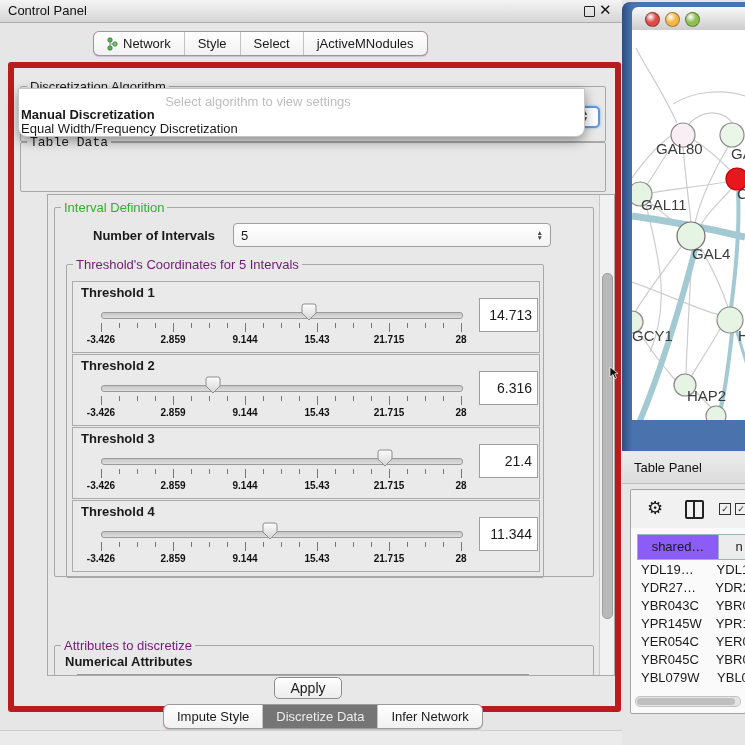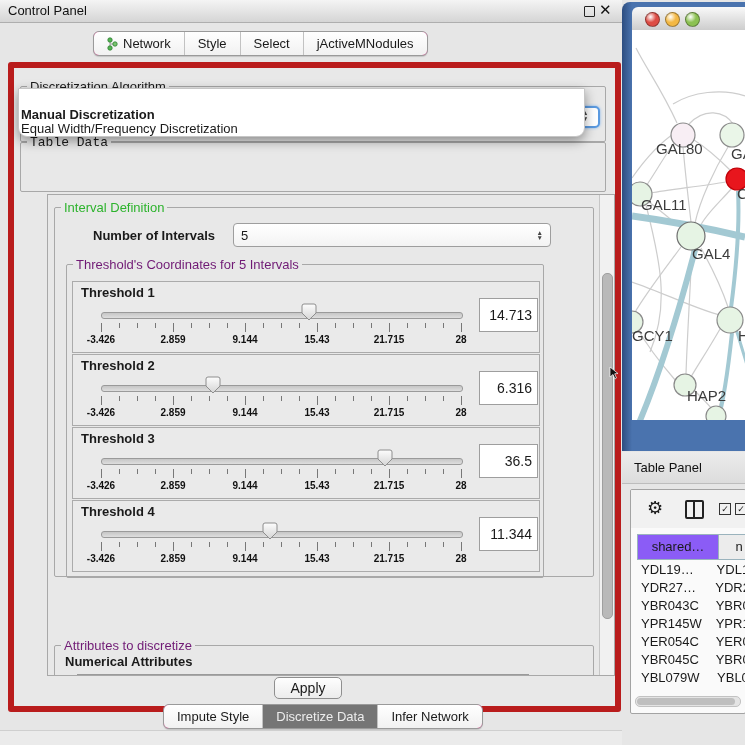--- a/index.html
+++ b/index.html
@@ -129,20 +129,21 @@
 
   <div class="abs fieldset" style="left:6px;top:18px;width:584px;height:54px;">
     <span class="legend">Discretization Algorithm</span>
   </div>
 
   <div class="abs focus-sliver" style="left:556px;top:38px;width:26px;height:18px;">
     <span class="stepper" style="margin:2px 0 0 10px;">▲<br>▼</span>
   </div>
 
   <div class="abs popup" style="left:4px;top:20px;width:565px;height:47px;">
+    <div class="prompt">Select algorithm to view settings</div>
     <div class="item sel" style="top:18px;">Manual Discretization</div>
     <div class="item" style="top:32px;">Equal Width/Frequency Discretization</div>
   </div>
 
   <div class="abs fieldset" style="left:6px;top:74px;width:584px;height:48px;font-family:Liberation Mono, monospace;">
     <span class="legend">Table Data</span>
   </div>
 
   <div class="abs scrollpane" style="left:33px;top:126px;">
 
@@ -254,21 +255,21 @@
               <span class="tick" style="left: 388px; top: 41px; height: 9px;"></span>
               <span class="ticklab" style="left: 3px;">-3.426</span>
               <span class="ticklab" style="left: 75px;">2.859</span>
               <span class="ticklab" style="left: 147px;">9.144</span>
               <span class="ticklab" style="left: 219px;">15.43</span>
               <span class="ticklab" style="left: 291px;">21.715</span>
               <span class="ticklab" style="left: 363px;">28</span>
               <span class="handle" style="left: 304.394px;"><svg width="16" height="18" viewBox="0 0 16 18">
                   <path d="M3,1 H13 Q15,1 15,3 V10 L8,17 L1,10 V3 Q1,1 3,1 Z" fill="url(#hg)" stroke="#8e8e8e"></path>
                 </svg></span>
-              <div class="valbox">36.5</div>
+              <div class="valbox">21.4</div>
             </div>
             <div class="tpanel abs" style="left: 5px; top: 235px; width: 466px; height: 70px;">
               <div class="tp-label">Threshold 4</div>
               <div class="track"></div>
               <span class="tick" style="left: 28px; top: 41px; height: 9px;"></span>
               <span class="tick" style="left: 46px; top: 41px; height: 5px;"></span>
               <span class="tick" style="left: 64px; top: 41px; height: 5px;"></span>
               <span class="tick" style="left: 82px; top: 41px; height: 5px;"></span>
               <span class="tick" style="left: 100px; top: 41px; height: 9px;"></span>
               <span class="tick" style="left: 118px; top: 41px; height: 5px;"></span>

